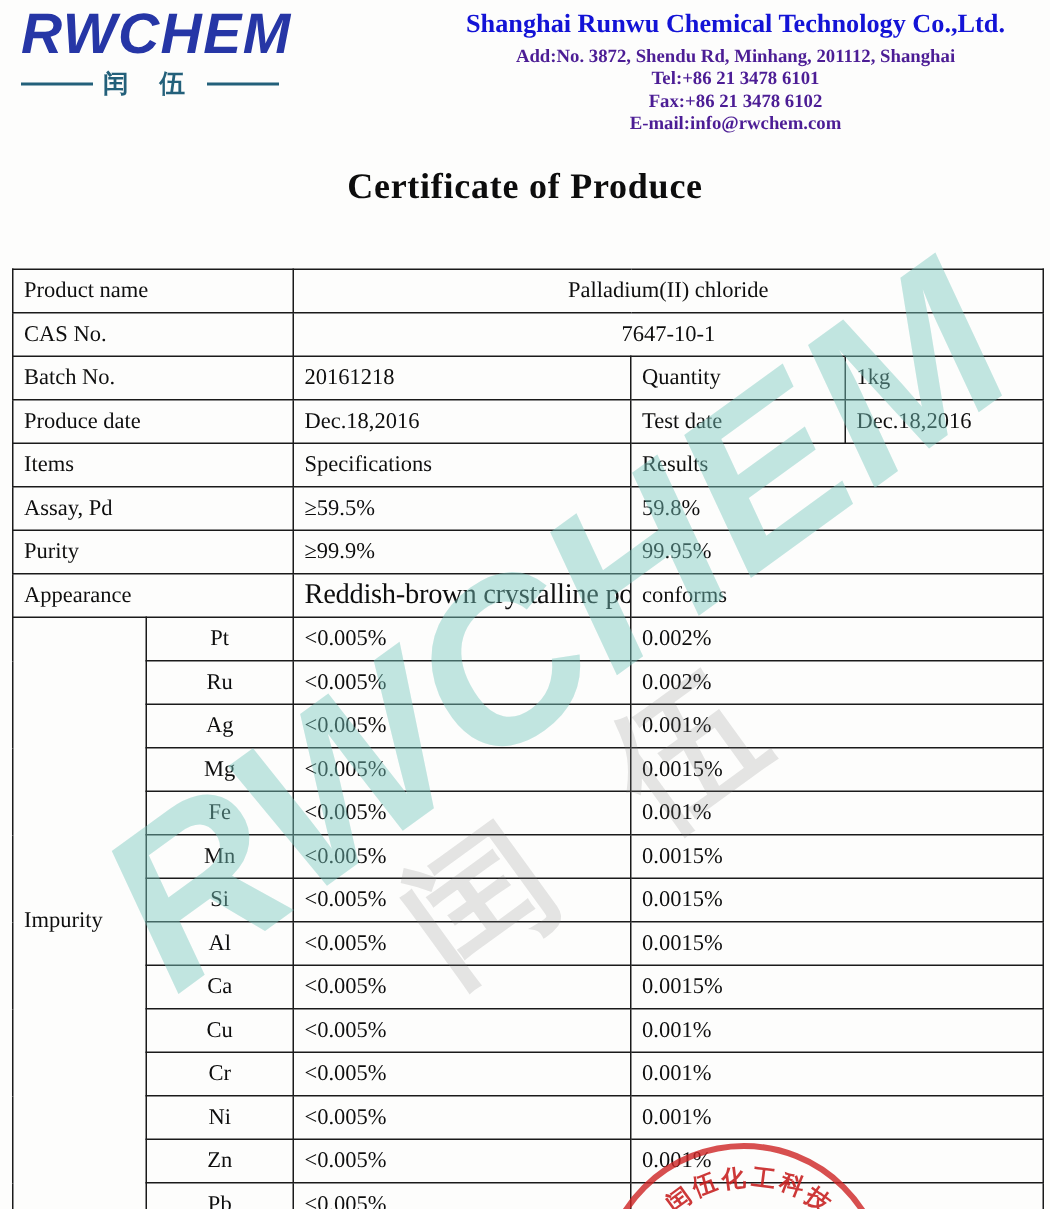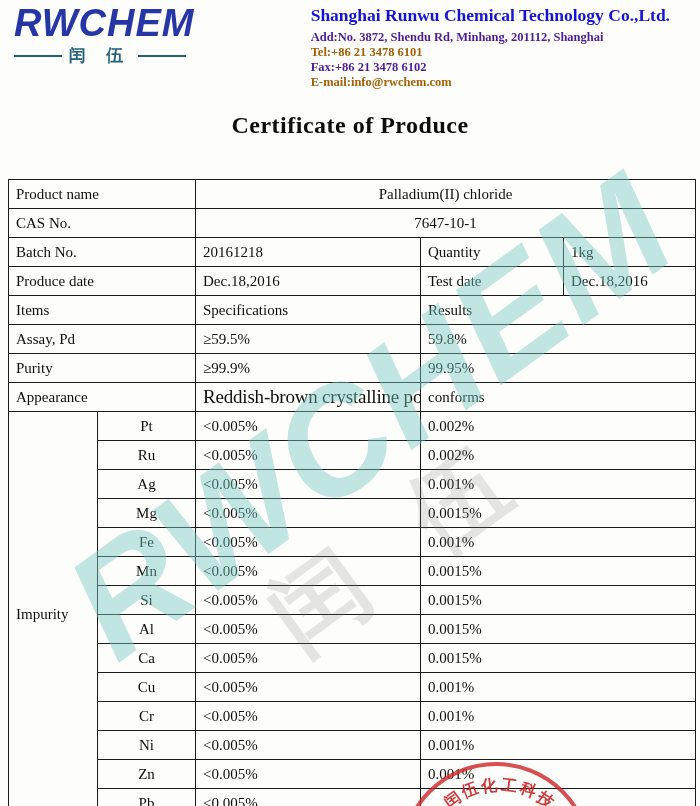--- a/index.html
+++ b/index.html
@@ -18,24 +18,24 @@
     font-size:38px; line-height:42px;
     color:#2636a6; letter-spacing:1px;
   }
   .logo-sub-row { display:flex; align-items:center; gap:7px; margin-top:0; width:172px; }
   .logo-line { flex:1; height:2px; background:#23607a; }
   .logo-sub {
     font-family:"Liberation Sans", sans-serif;
     font-size:17px; font-weight:700; color:#23607a; letter-spacing:8px; white-space:nowrap;
   }
 
-  .company-block { position:absolute; top:5px; right:30px; text-align:left; }
+  .company-block { position:absolute; top:5px; right:30px; text-align:center; }
   .company-name { font-size:17.5px; font-weight:700; color:#1313d6; margin-bottom:4px; }
   .company-line { font-size:12.5px; font-weight:700; line-height:15px; }
-  .c-blue { color:#a16207; }
+  .c-blue { color:#4c1d95; }
   .c-red  { color:#4c1d95; }
 
   .doc-title {
     position:absolute; top:112px; left:0; width:100%;
     text-align:center; font-size:24px; font-weight:700; color:#0d0d0d;
     letter-spacing:0.5px;
   }
 
   
   table.cert {

